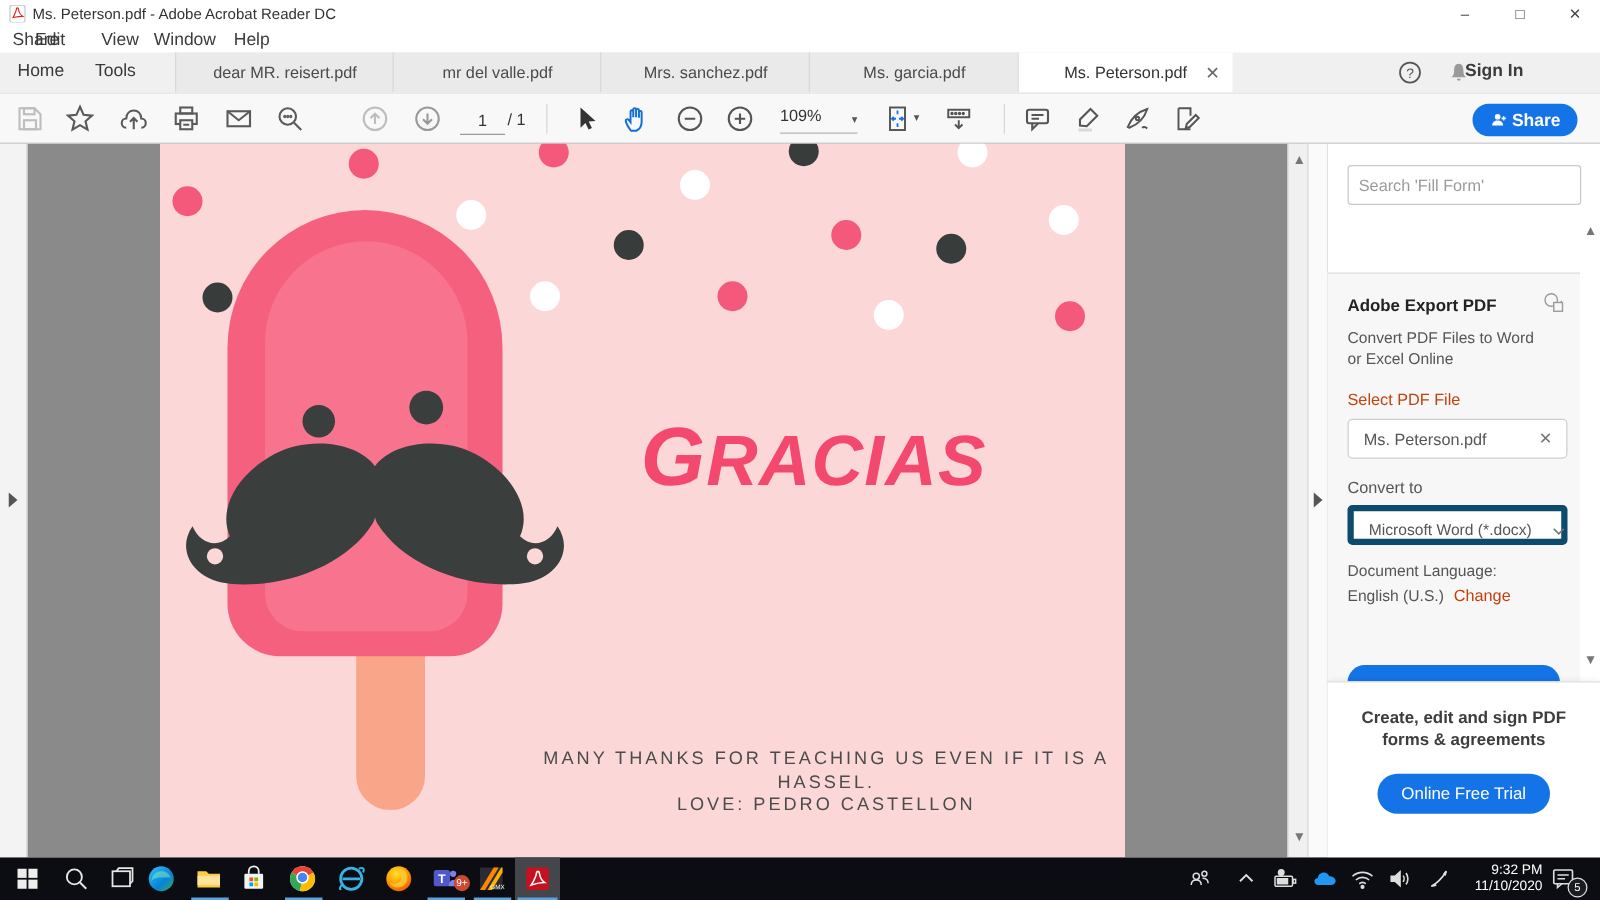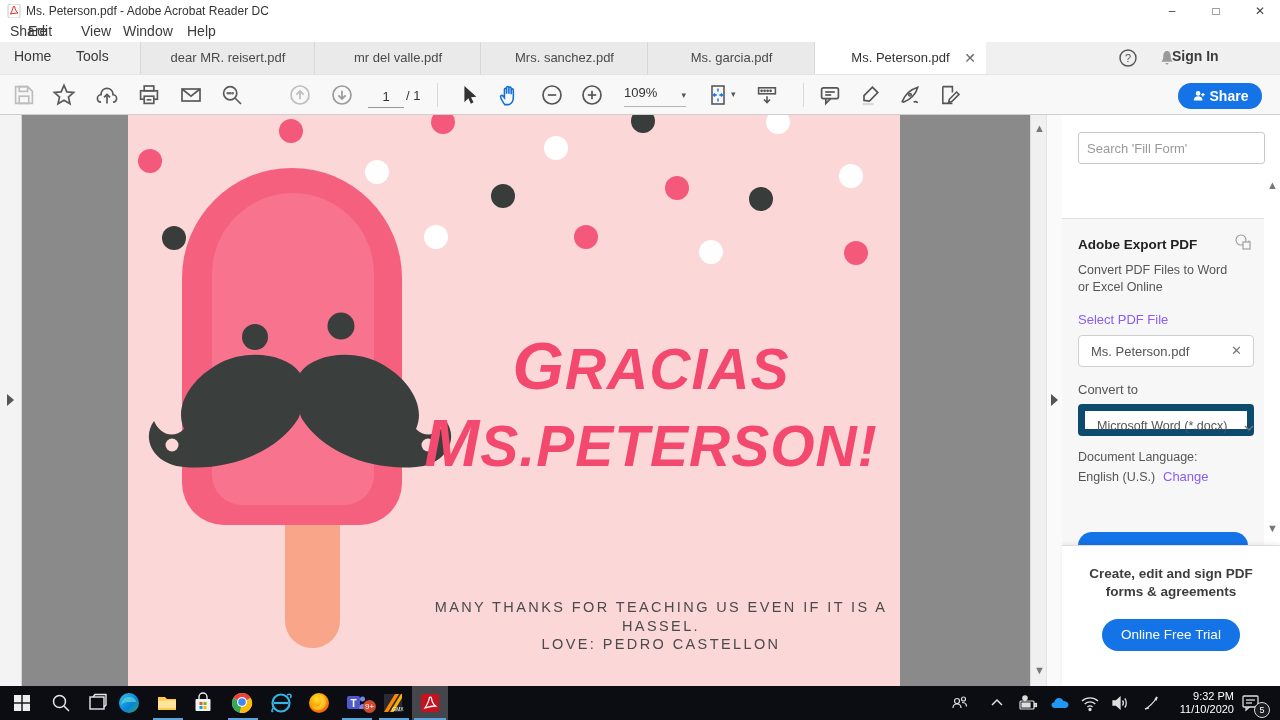--- a/index.html
+++ b/index.html
@@ -50,23 +50,23 @@
   .ptoggle{left:1046px;top:0;width:16px;height:571px;background:#fafafa;border-left:1px solid #e4e4e4;box-sizing:border-box;}
   .chev{color:#777;font-size:11px;cursor:pointer;line-height:10px;}
   
   .sidebar{left:1062px;top:0;width:218px;height:571px;background:#ffffff;}
   .searchbox{left:16px;top:17px;width:187px;height:32px;border:1px solid #c9c9c9;border-radius:3px;
     box-sizing:border-box;padding:0 8px;font-size:13px;color:#444;font-family:"Liberation Sans",sans-serif;}
   .searchbox::placeholder{color:#9a9a9a;}
   .exphead{left:0;top:66px;width:202px;height:37px;cursor:pointer;}
   .expcontent{left:0;top:103px;width:202px;height:327px;background:#f7f7f7;border-top:1px solid #e0e0e0;box-sizing:border-box;}
   .sideline{font-size:12.5px;color:#555;}
-  .sidelink{font-size:13px;color:#8b5cf6;cursor:pointer;}
+  .sidelink{font-size:13px;color:#c2410c;cursor:pointer;}
   .chipbox{left:16px;top:116px;width:176px;height:32px;background:#fff;border:1px solid #cfcfcf;border-radius:4px;box-sizing:border-box;}
-  .ddbox{left:16px;top:185px;width:176px;height:32px;background:#fff;border:7px solid #0c4a6e;border-radius:4px;box-sizing:border-box;cursor:pointer;}
+  .ddbox{left:16px;top:185px;width:176px;height:32px;background:#fff;border:5px solid #0c4a6e;border-radius:4px;box-sizing:border-box;cursor:pointer;}
   .bluesliver{left:16px;top:313px;width:170px;height:14px;background:#1473e6;border-radius:14px 14px 0 0;cursor:pointer;}
   .promo{left:0;top:430px;width:218px;height:141px;background:#ffffff;border-top:1px solid #ddd;
     box-shadow:0 -2px 4px rgba(0,0,0,0.06);}
   .promotext{width:218px;text-align:center;font-size:13.5px;font-weight:bold;color:#3d3d3d;}
   .trialbtn{left:40px;top:73px;width:138px;height:32px;background:#1473e6;border-radius:16px;
     color:#fff;font-size:13.5px;text-align:center;line-height:32px;cursor:pointer;}
   
   .taskbar{left:0;top:686px;width:1280px;height:34px;background:#0c0d12;}
   .tbicon{top:5px;width:24px;height:24px;cursor:pointer;}
   .tbicon svg{width:100%;height:100%;}
@@ -307,21 +307,20 @@
         C102,356 150,336 170,304 C171,302 172,300 172,298
         C172,300 173,302 174,304 C194,336 242,356 288,352
         C316,350 332,326 318,306 C312,320 298,324 288,314
         C298,292 282,264 252,248 C226,234 186,238 172,258 Z"></path>
       <circle cx="44" cy="330" r="6.5" fill="#fcd7d8"></circle>
       <circle cx="300" cy="330" r="6.5" fill="#fcd7d8"></circle>
     </svg>
 
     <div class="abs heading">
       <div class="hline">Gracias</div>
-      <div class="hline">Ms.Peterson!</div>
     </div>
     <div class="abs bodytext">
       <div>MANY THANKS FOR TEACHING US EVEN IF IT IS A</div>
       <div>HASSEL.</div>
       <div>LOVE: PEDRO CASTELLON</div>
     </div>
   </div>
 
   <div class="abs docscroll">
     <span class="abs chev" style="left:3px;top:8px">▲</span>

